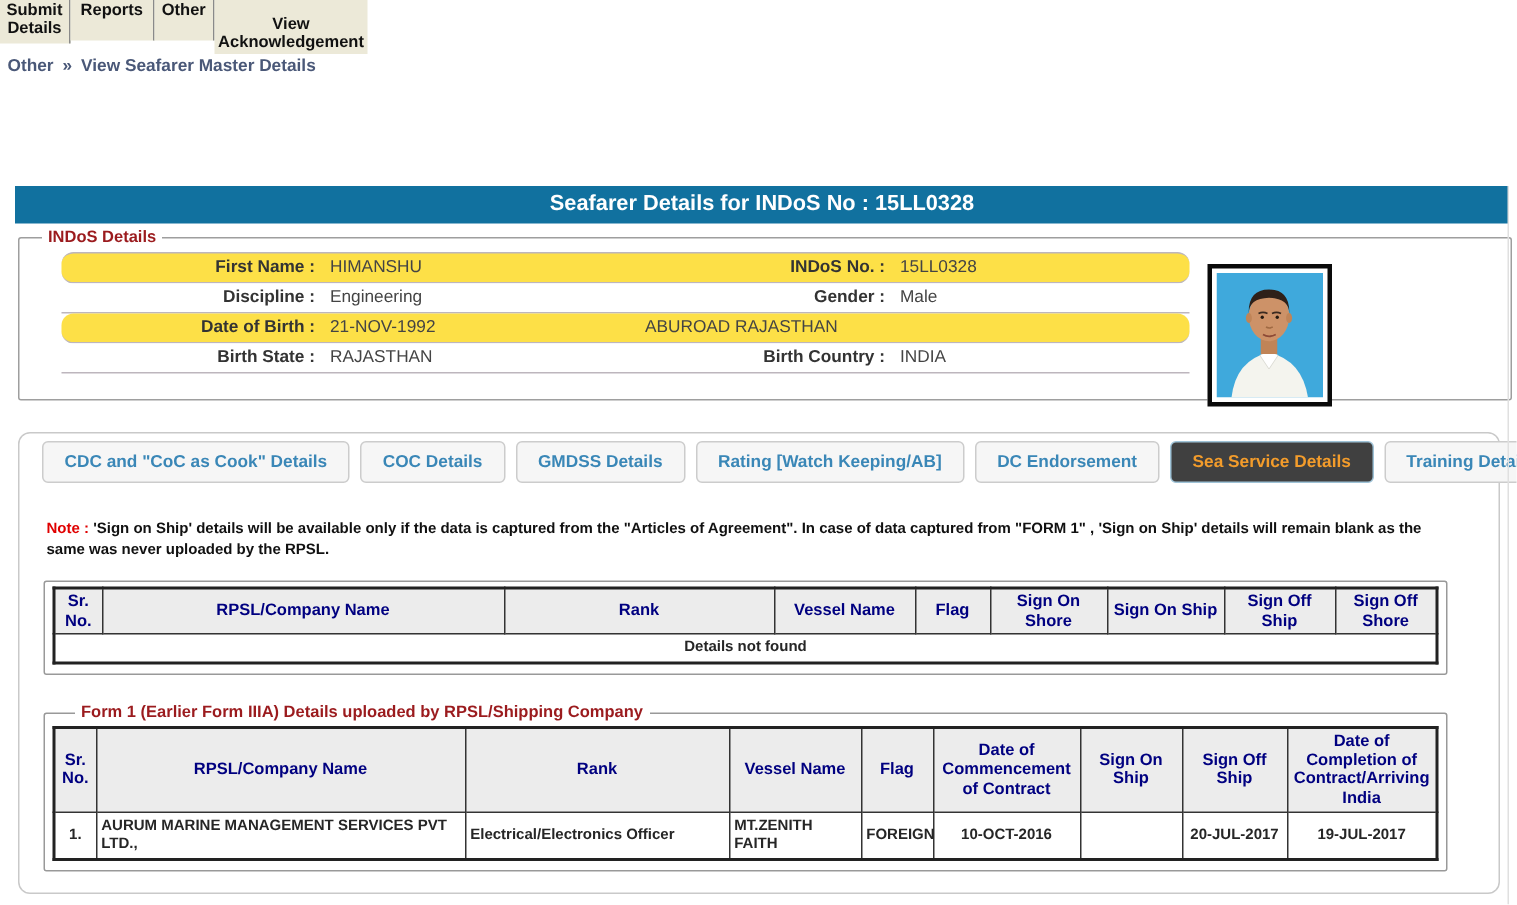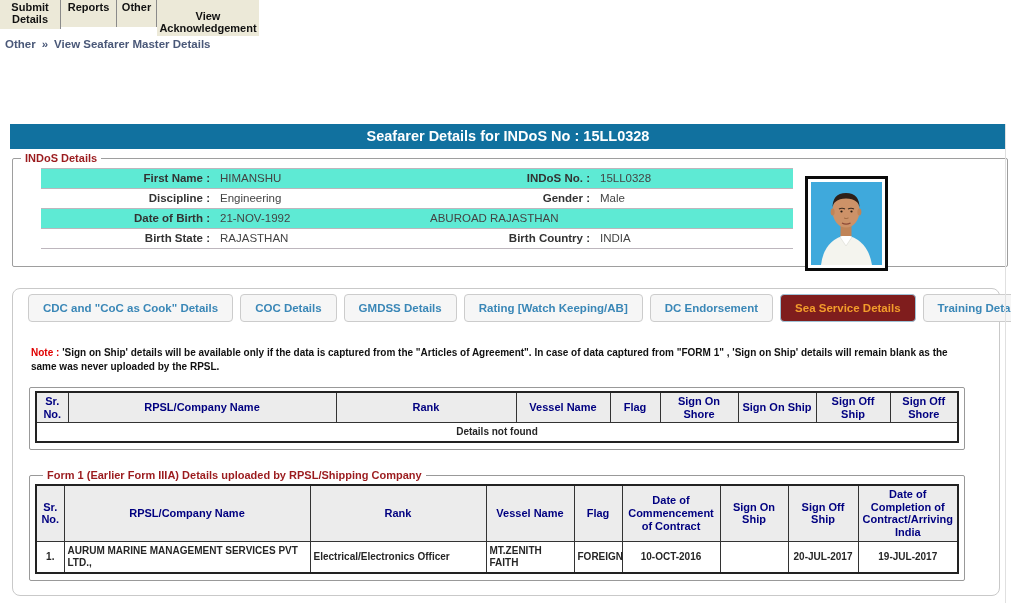--- a/index.html
+++ b/index.html
@@ -4,55 +4,55 @@
 <style>
   html,body { margin:0; padding:0; }
   body {
     width:1011px; height:603px; position:relative; overflow:hidden;
     background:#ffffff; font-family:"Liberation Sans", sans-serif; color:#333;
   }
   
   .menubar { position:absolute; left:0; top:0; display:flex; align-items:flex-start;
     font-size:11px; font-weight:bold; color:#111; }
   .menu-item { background:#ece9d8; text-align:center; padding:1px 2px; box-sizing:border-box; cursor:pointer; }
-  .mi-1 { width:61px; height:29px; border-right:1px solid #8a8a8a; }
+  .mi-1 { width:47px; height:29px; border-right:1px solid #8a8a8a; }
   .mi-2 { width:56px; height:27px; border-right:1px solid #8a8a8a; }
   .mi-3 { width:40px; height:27px; border-right:1px solid #8a8a8a; }
   .mi-4 { width:102px; height:36px; padding-top:10px; }
   
   .breadcrumb { position:absolute; left:5px; top:38px; font-size:11.5px; font-weight:bold; color:#4a5878; }
   .breadcrumb .crumb { cursor:pointer; }
   .breadcrumb .sep { margin:0 6px; }
   
   .titlebar { position:absolute; left:10px; right:5px; top:124px; height:25px;
     background:#11719f; color:#ffffff; font-size:14.5px; font-weight:bold;
     text-align:center; line-height:25px; }
   
   fieldset { box-sizing:border-box; border:1px solid #9e9e9e; border-radius:2px; margin:0; }
-  legend { color:#9b1b1e; font-weight:bold; font-size:11px; padding:0 4px; margin-left:8px; }
+  legend { color:#9b1b1e; font-weight:bold; font-size:11px; padding:0 4px; margin-left:15px; }
   .indos-fieldset { position:absolute; left:12px; right:3px; top:152px; height:115px; padding:4px 0 0 0; }
   .indos-grid { margin-left:28px; width:752px; }
   .indos-row { display:grid; grid-template-columns:178px 210px 170px 1fr;
     height:19px; line-height:19px; border-bottom:1px solid #bdb6bd; font-size:11.5px; }
   .indos-row:first-child { border-top:1px solid #bdb6bd; }
-  .indos-row.stripe { background:#5eead4; }
+  .indos-row.stripe { background:#fde047;border-radius:8px; }
   .ind-label { font-weight:bold; color:#333; text-align:right; padding-right:9px; white-space:nowrap; }
   .ind-value { color:#444; padding-left:1px; white-space:nowrap; }
   
   .photo-frame { position:absolute; top:12px; right:119px; border:3px solid #0a0a0a;
     background:#ffffff; padding:3px; width:71px; height:83px; }
   .photo-frame svg { display:block; }
   
   .tab-panel { position:absolute; left:12px; right:11px; top:288px; bottom:7px;
     border:1px solid #c9c9c9; border-radius:8px; background:#fff; }
   .tab-row { position:absolute; left:15px; top:5px; display:flex; gap:7px; }
   .tab { border:1px solid #cccccc; border-radius:4px; background:#f6f6f6;
     color:#3a87b7; font-size:11.5px; font-weight:bold; padding:7px 14px;
     white-space:nowrap; cursor:pointer; }
-  .tab.active { background:#7f1d1d; color:#f39c2b; border-color:#9fc3d7; }
+  .tab.active { background:#404040; color:#f39c2b; border-color:#9fc3d7; }
   
   .note { position:absolute; left:18px; top:57px; right:25px;
     font-size:10px; font-weight:bold; color:#111; line-height:1.35; }
   .note .note-prefix { color:#e00000; }
   
   .data-fieldset { position:absolute; left:16px; width:934px; padding:3px 5px 6px 5px; border:1px solid #999; }
   .fs-articles { top:98px; }
   .fs-form1 { top:180px; }
   table.data { border-collapse:collapse; width:100%; border:2px solid #222; table-layout:fixed; }
   table.data th { border:1px solid #333; background:#ececec; color:#000080;

